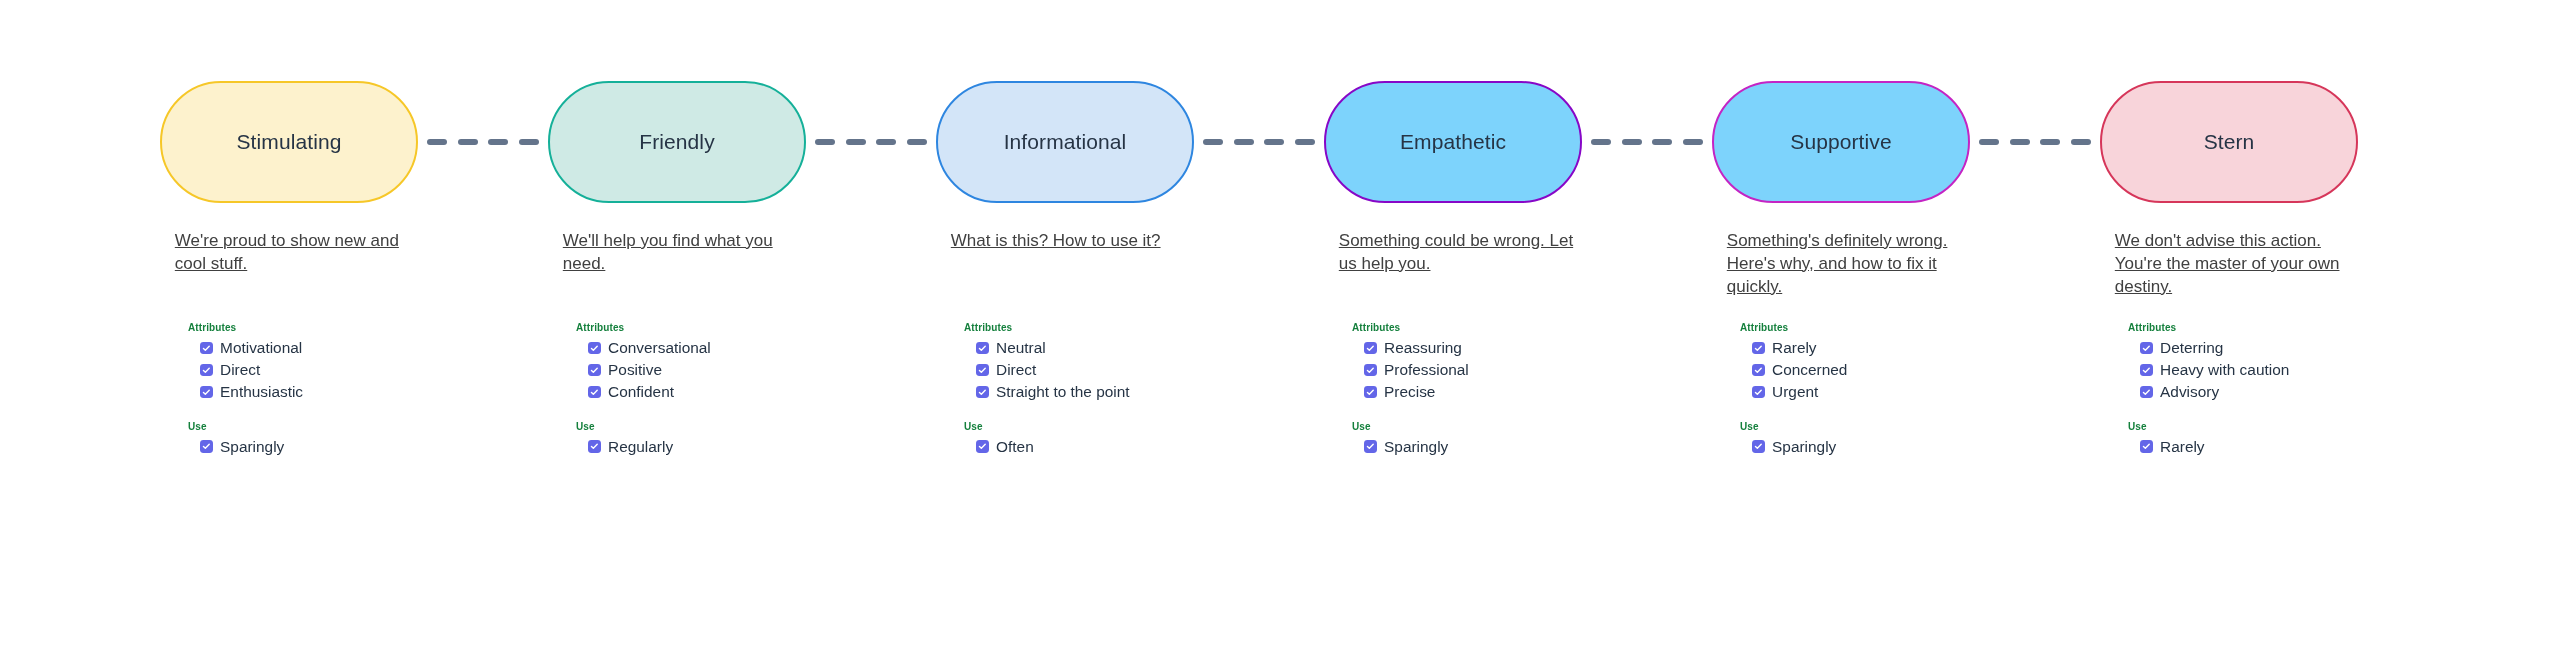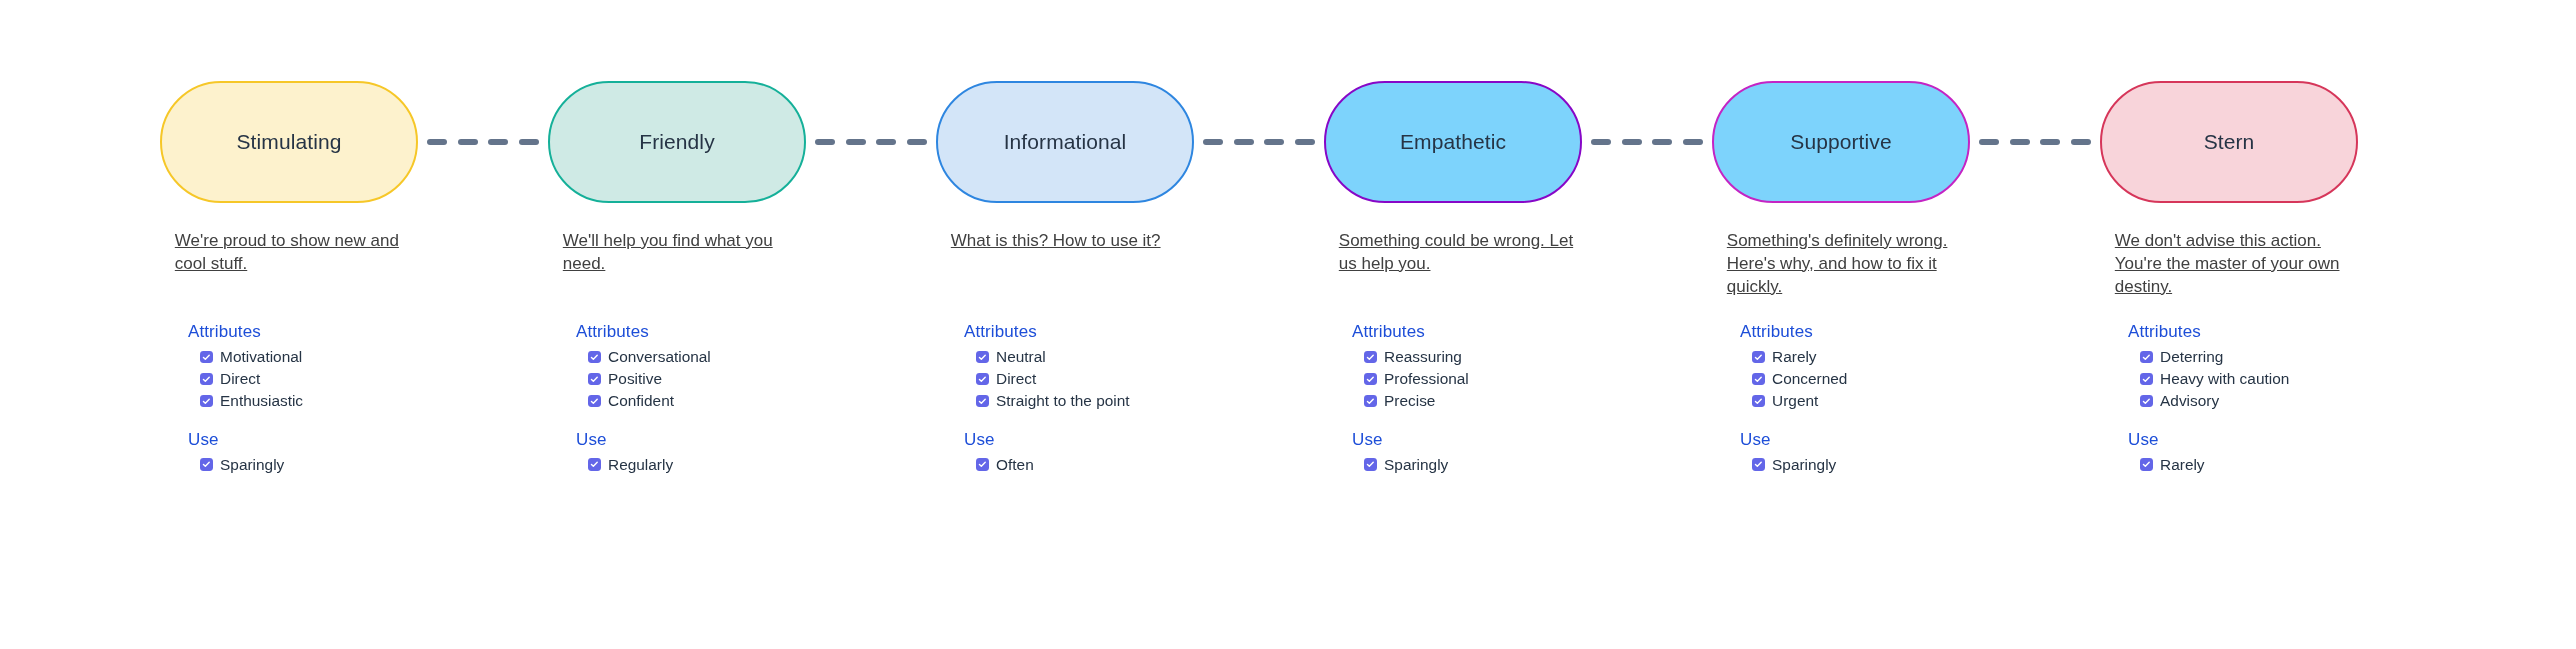--- a/index.html
+++ b/index.html
@@ -87,23 +87,23 @@
     color: #404040;
     font-weight: 400;
     min-height: 79px;
     text-decoration: underline;
   }
   .lists {
     margin-top: 14.8px;
     padding-left: 28px;
   }
   .group-title {
-    font-size: 17px;
-    font-weight: 400;
-    color: #1d4ed8;
+    font-size: 10px;
+    font-weight: 700;
+    color: #15803d;
     letter-spacing: 0.1px;
     margin-bottom: 6px;
   }
   .group + .group { margin-top: 20px; }
   .check-row {
     display: flex;
     flex-direction: row;
     align-items: center;
     margin-bottom: 4.7px;
     height: 17.4px;

